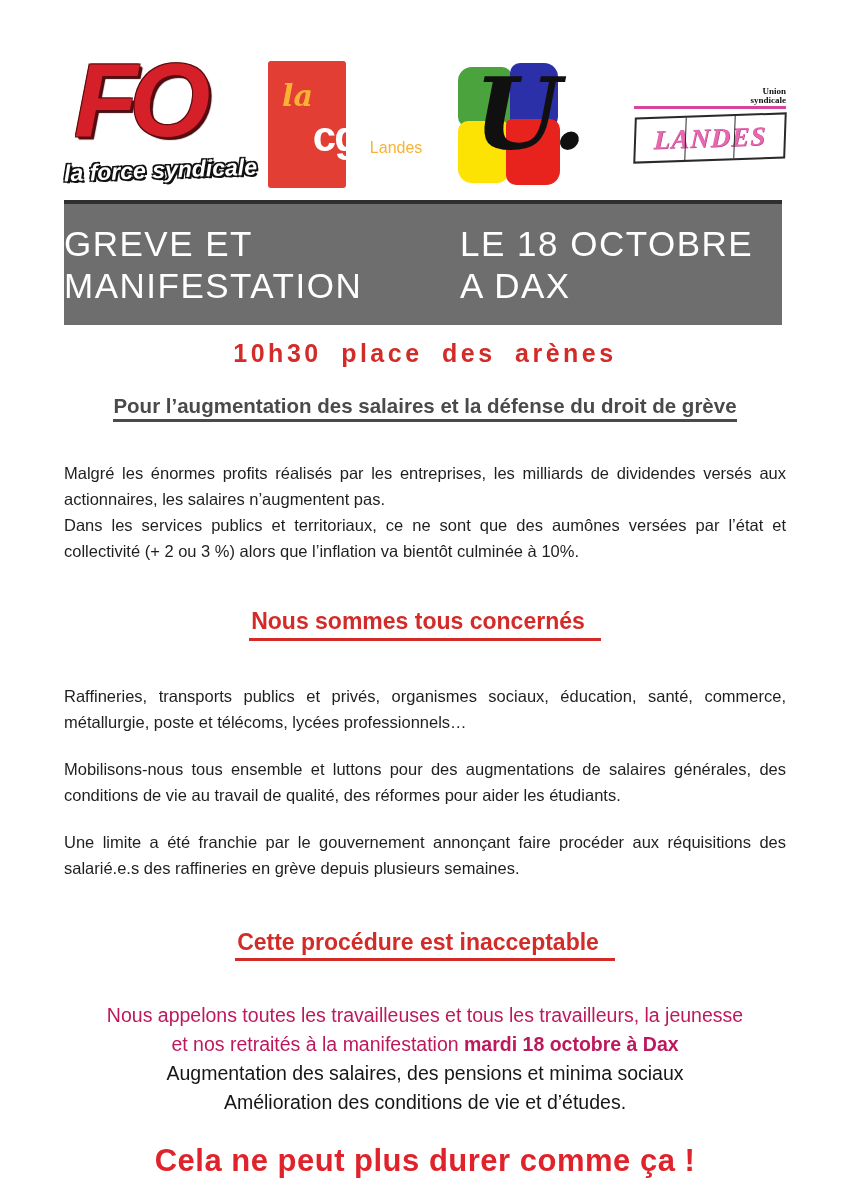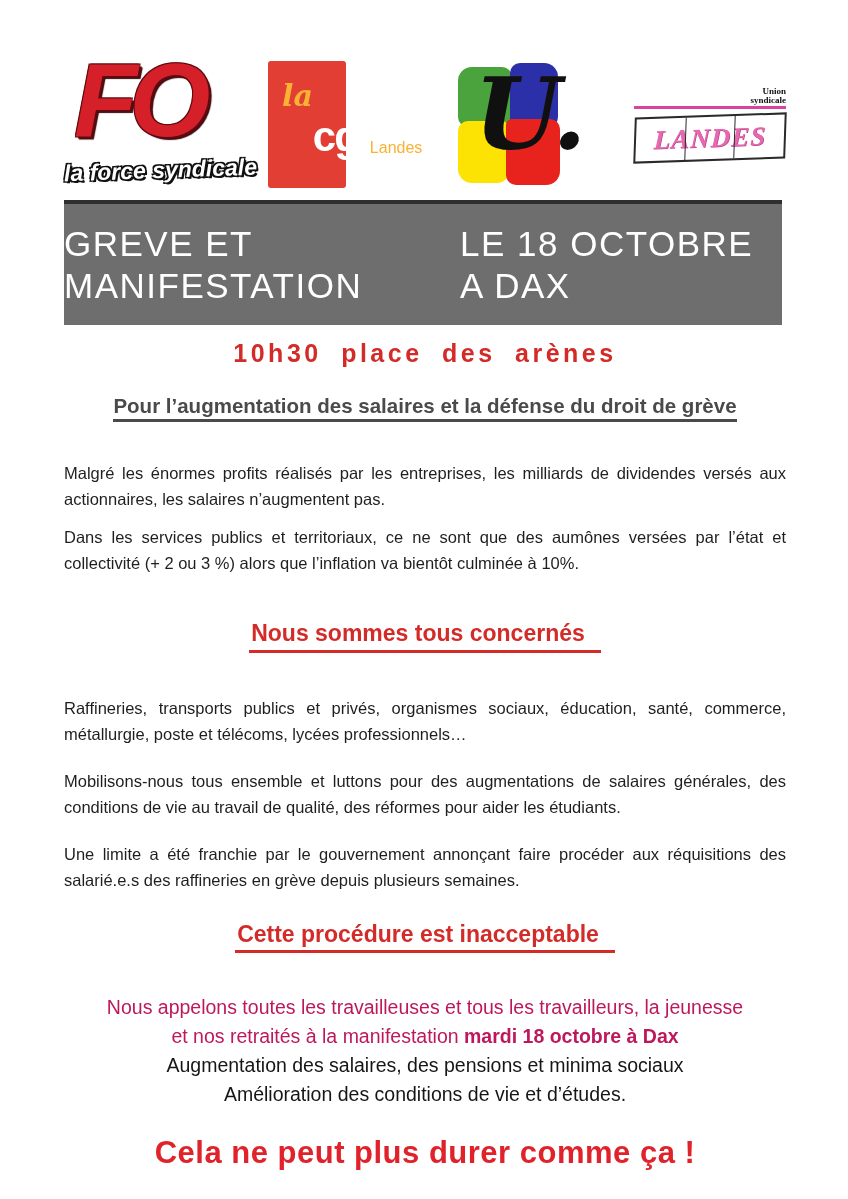--- a/index.html
+++ b/index.html
@@ -130,25 +130,25 @@
     display:inline-block;
     font:700 20.5px/1.2 "Liberation Sans",sans-serif;
     color:#4a4a4a;
     border-bottom:3px solid #4a4a4a;padding-bottom:1px;
   }
   .bodyblock{margin-top:38px;}
   .para{
     font:400 16.5px/26px "Liberation Sans",sans-serif;
     color:#1f1f1f;text-align:justify;
   }
-  .para + .para{margin-top:12px;}
+  .para + .para{margin-top:0;}
   .para.gap{margin-top:21px;}
   .red-heading-wrap{text-align:center;}
   .red-heading-wrap.h1{margin-top:44px;}
-  .red-heading-wrap.h2{margin-top:28px;}
+  .red-heading-wrap.h2{margin-top:48px;}
   .red-heading{
     display:inline-block;
     font:700 23px/1.2 "Liberation Sans",sans-serif;
     color:var(--accent-red);
     border-bottom:3px solid var(--accent-red);
     padding:0 16px 2px 2px;
   }
   .after-h1{margin-top:42px;}
 
   .appeal{

